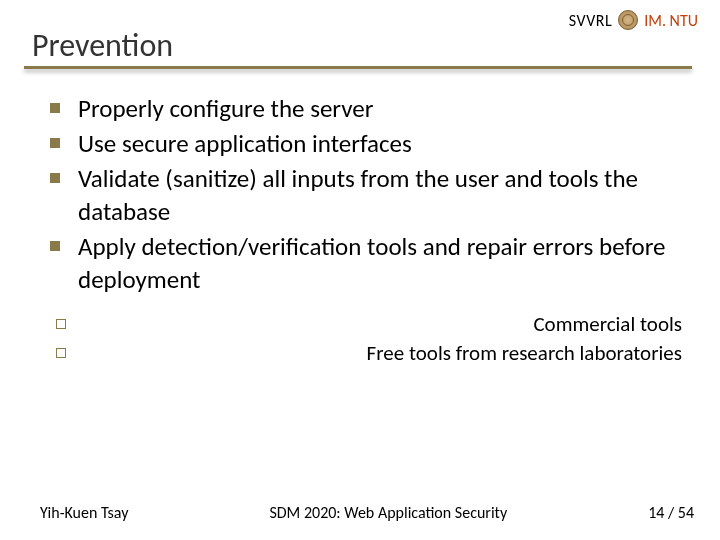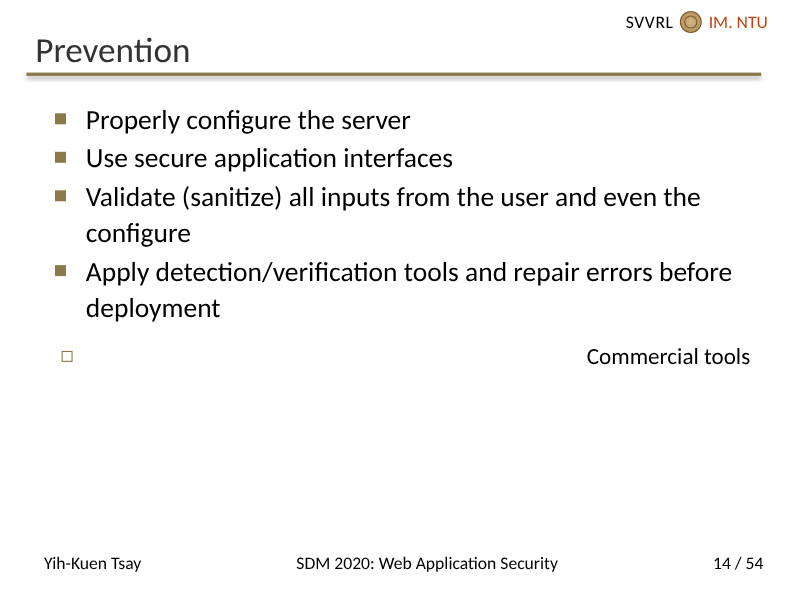--- a/index.html
+++ b/index.html
@@ -138,25 +138,26 @@
     <span class="imntu-text">IM. NTU</span>
   </div>
   <div class="title">Prevention</div>
   <div class="hr-line"></div>
 </div>
 
 <div class="content">
   <ul class="main-list">
     <li>Properly  configure the server</li>
     <li>Use secure application interfaces</li>
-    <li>Validate (sanitize) all inputs from the user and even the configure</li>
+    <li>Validate (sanitize) all inputs from the user and tools the database</li>
     <li>Apply detection/verification tools and repair errors before deployment</li>
   </ul>
   <ul class="sub-list">
     <li>Commercial tools</li>
+    <li>Free tools from research laboratories</li>
   </ul>
 </div>
 
 <div class="footer">
   <span class="footer-left">Yih-Kuen Tsay</span>
   <span class="footer-center">SDM 2020: Web Application Security</span>
   <span class="footer-right">14 / 54</span>
 </div>
 
 </body></html>

